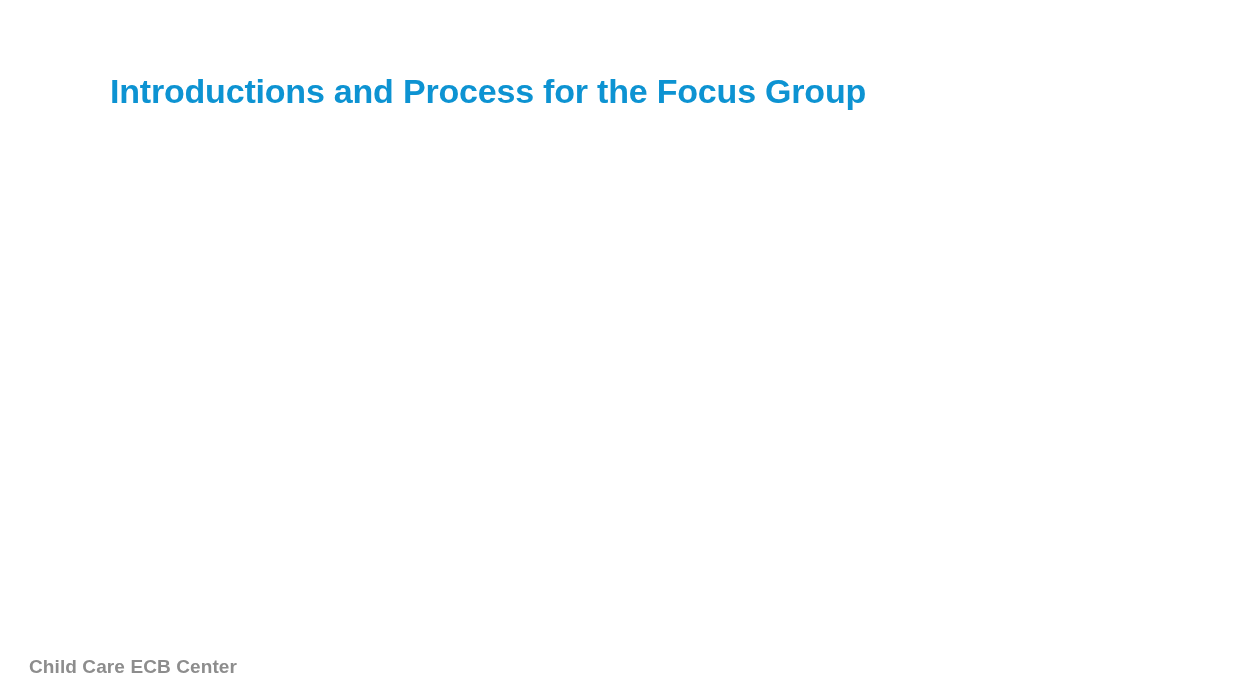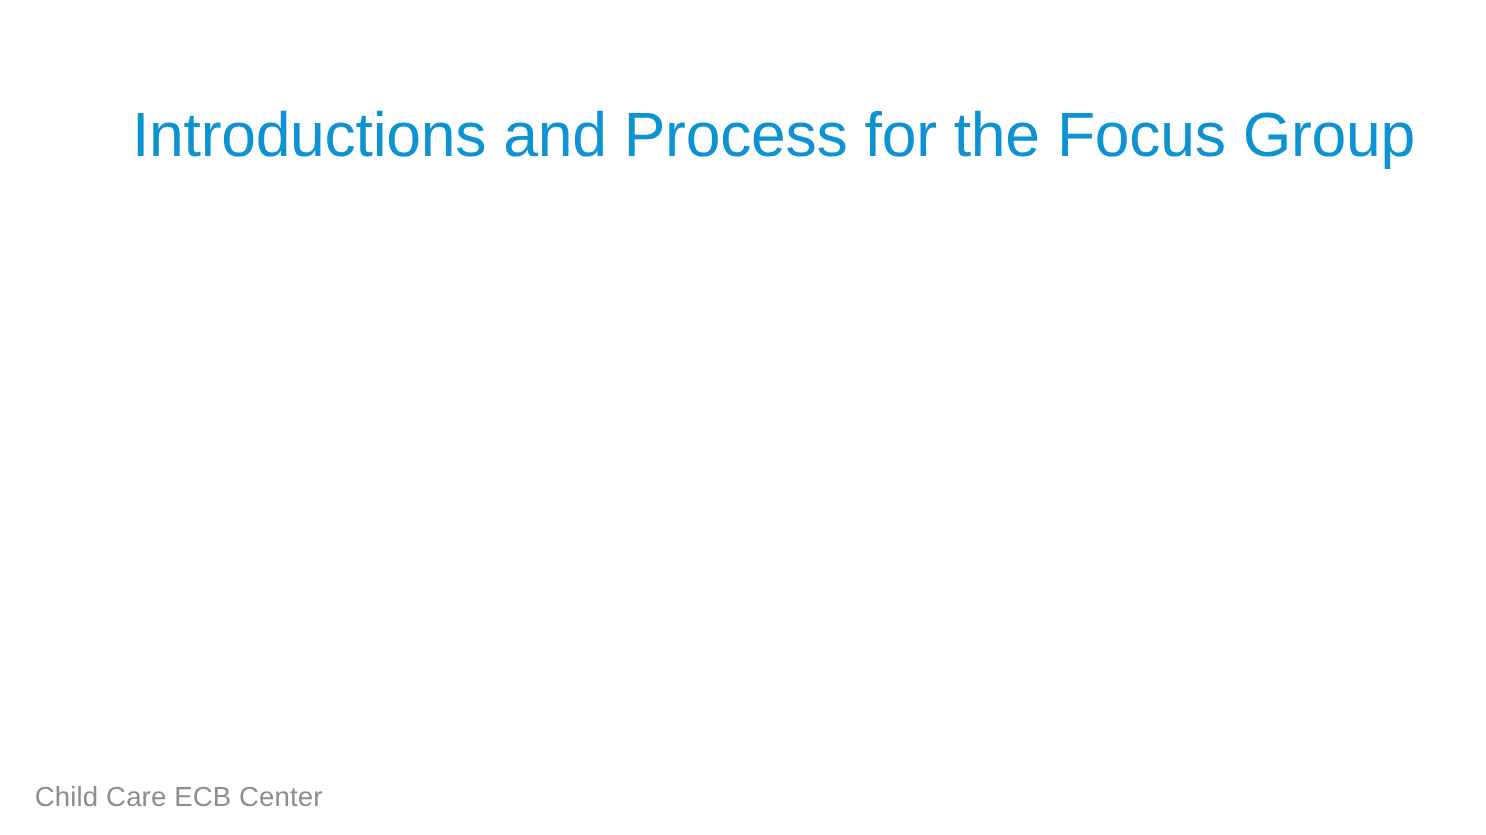--- a/index.html
+++ b/index.html
@@ -17,44 +17,44 @@
     background: #ffffff;
     overflow: hidden;
   }
   .slide-title {
     position: absolute;
     left: 110px;
     top: 48px;
     width: 1020px;
     color: #0d93d2;
     font-family: "Liberation Sans", sans-serif;
-    font-size: 52px;
-    font-weight: 400;
+    font-size: 34px;
+    font-weight: 700;
     line-height: 1.18;
     letter-spacing: -0.2px;
     white-space: nowrap;
   }
   .slide-body {
     position: absolute;
     left: 110px;
     top: 150px;
     width: 1020px;
     height: 460px;
     color: #404040;
     font-size: 24px;
     line-height: 1.4;
   }
   .slide-footer {
     position: absolute;
     left: 29px;
     bottom: 18px;
     color: #8d8d8d;
     font-family: "Liberation Sans", sans-serif;
-    font-size: 23px;
-    font-weight: 400;
+    font-size: 19px;
+    font-weight: 700;
     letter-spacing: 0.1px;
     white-space: nowrap;
   }
 </style>
 </head>
 <body>
 
 <div class="slide">
 
   <h1 class="slide-title">Introductions and Process for the Focus Group</h1>

